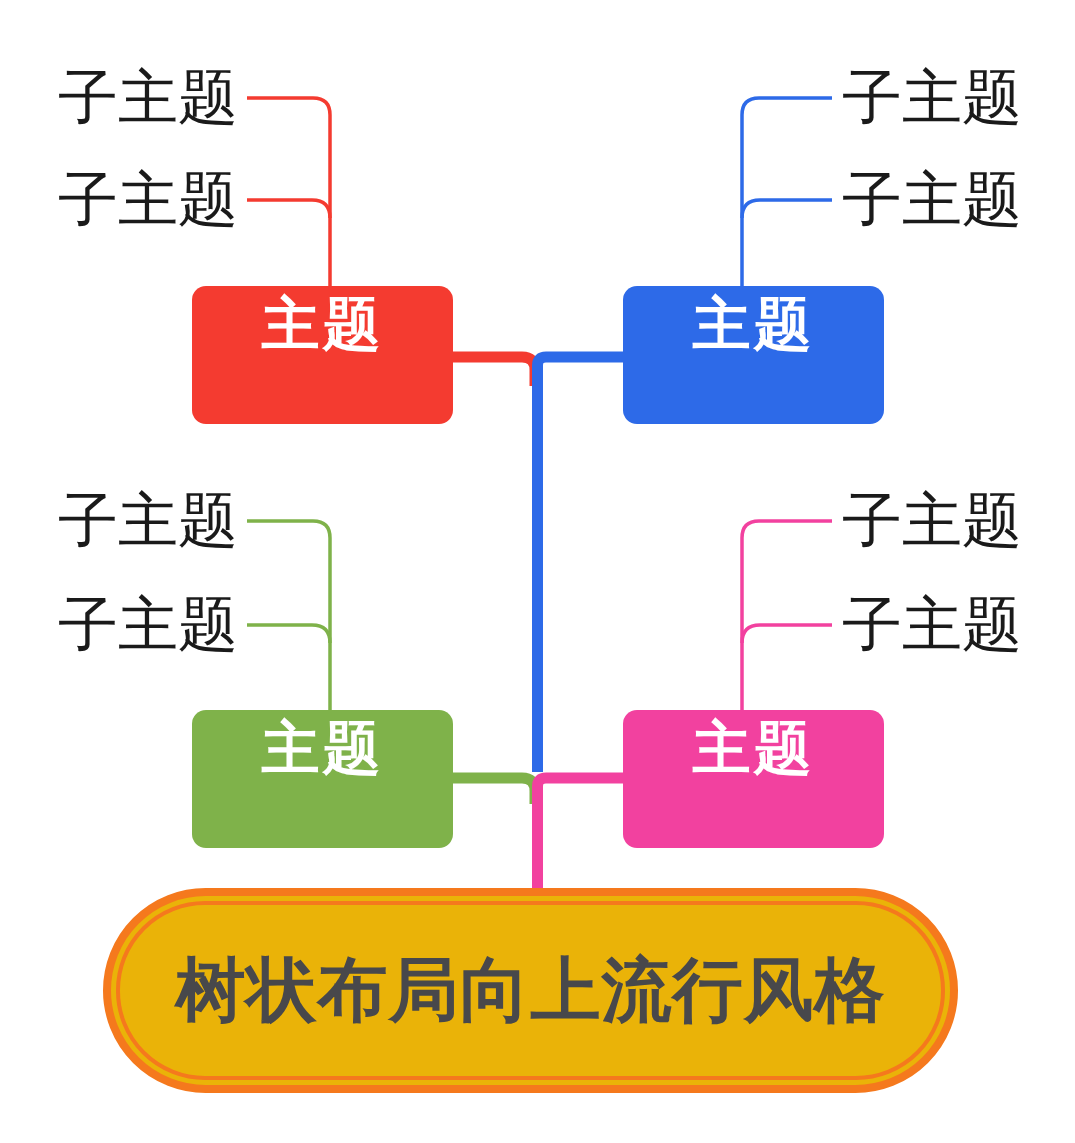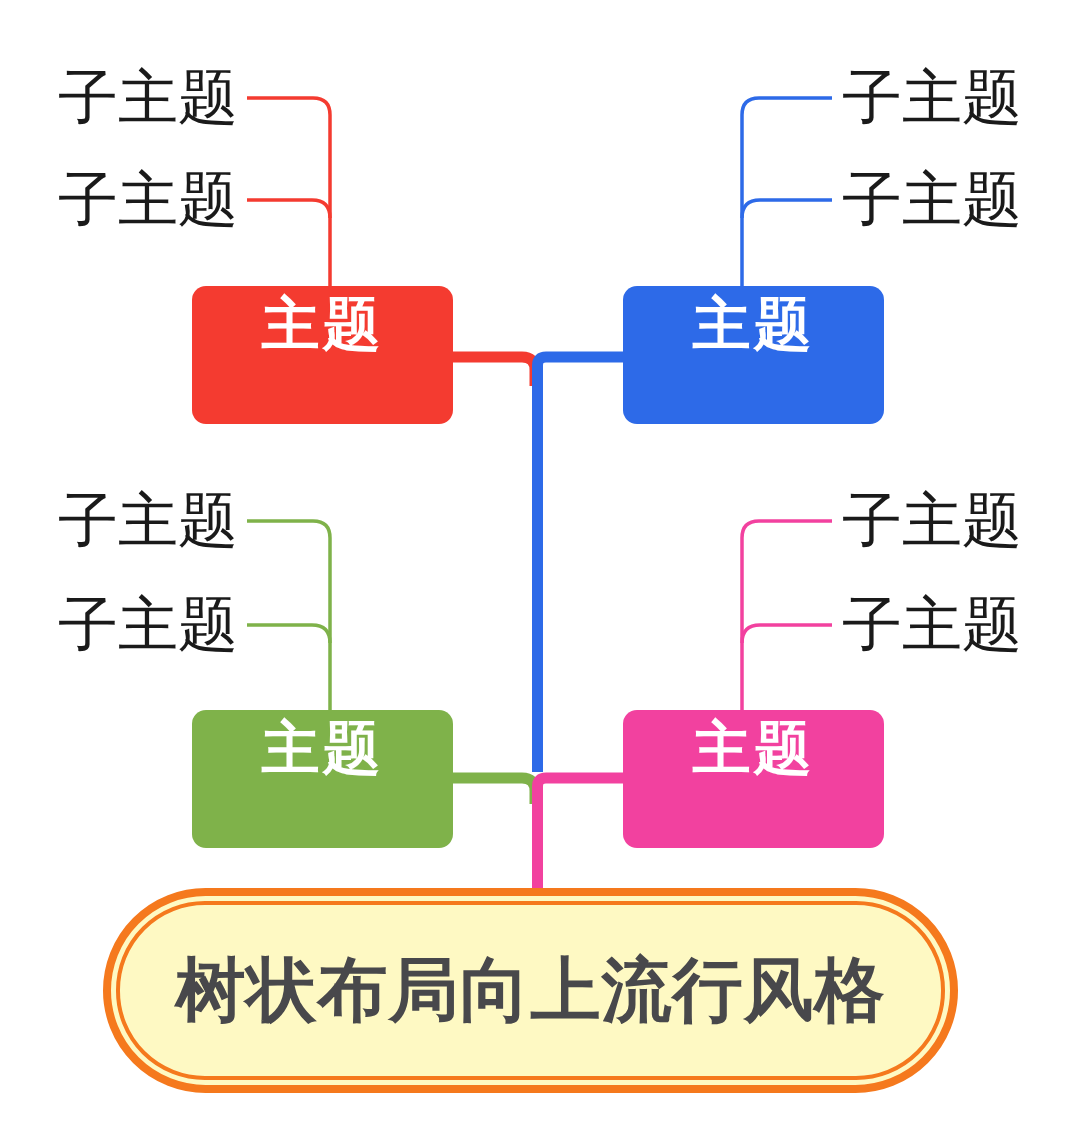--- a/index.html
+++ b/index.html
@@ -97,19 +97,19 @@
   <div class="topic t-blue" style="background-color: rgb(45, 106, 232); color: rgb(255, 255, 255);">
     <span>主题</span>
   </div>
   <div class="topic t-green" style="background-color: rgb(127, 178, 74); color: rgb(255, 255, 255);">
     <span>主题</span>
   </div>
   <div class="topic t-pink" style="background-color: rgb(242, 65, 159); color: rgb(255, 255, 255);">
     <span>主题</span>
   </div>
 
-  <div class="root-outer" style="background-color: #fef9c3; border-color: rgb(245, 121, 29);">
+  <div class="root-outer" style="background-color: #eab308; border-color: rgb(245, 121, 29);">
     <div class="root-inner" style="color: rgb(72, 72, 75); border-color: rgb(245, 121, 29);">
       <span>树状布局向上流行风格</span>
     </div>
   </div>
 
 </div>
 
 </body></html>

